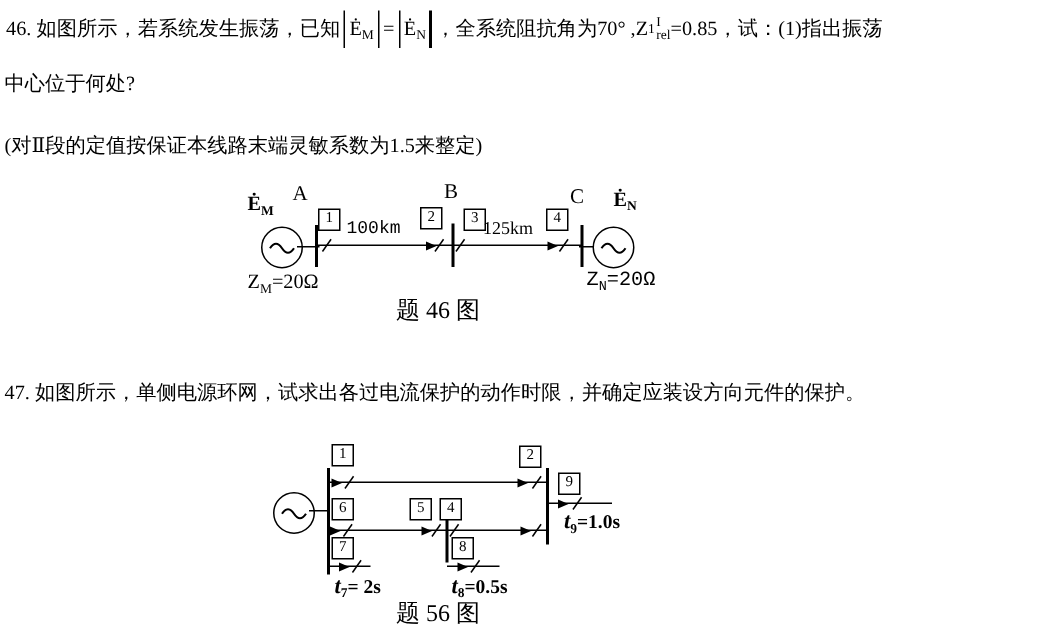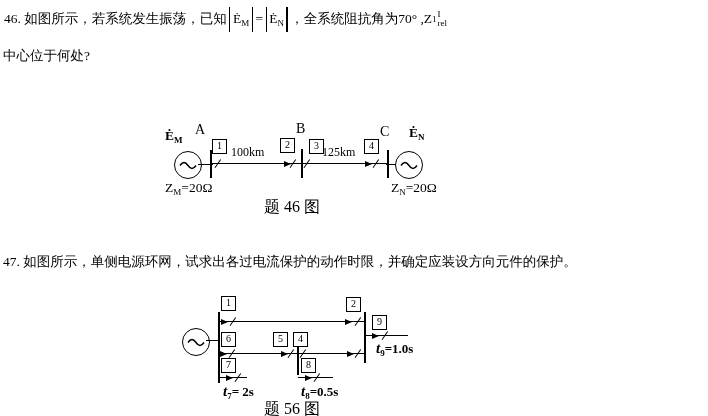--- a/index.html
+++ b/index.html
@@ -32,35 +32,37 @@
 
 <div id="page">
 
   <div class="txt line1">
     <span>46. 如图所示，若系统发生振荡，已知</span>
     <span class="absbar"></span><span><span>Ė</span><span class="sb">M</span></span><span class="absbar"></span>
     <span>=</span>
     <span class="absbar"></span><span><span>Ė</span><span class="sb">N</span></span><span class="absbar"></span>
     <span>，全系统阻抗角为70° ,Z</span><span class="sb">1</span>
     <span class="kstack"><span>I</span><span>rel</span></span>
+    <span>=0.85，试：(1)指出振荡</span>
   </div>
   <div class="txt" style="left:3px;top:47px;">中心位于何处?</div>
+  <div class="txt" style="left:3px;top:88px;">(对Ⅱ段的定值按保证本线路末端灵敏系数为1.5来整定)</div>
 
   <div class="elbl" style="left:165px;top:128px;"><span>Ė</span><span class="sb">M</span></div>
   <div class="buslbl" style="left:195px;top:122px;">A</div>
   <div class="gen" style="left:174px;top:151px;">
     <svg width="18" height="9" viewBox="0 0 18 9">
         <path d="M1 4.5 Q 5 -1.5, 9 4.5 T 17 4.5" fill="none" stroke="#000" stroke-width="1.4"></path>
       </svg>
   </div>
   <div class="hl" style="left:198px;top:163.5px;width:15px;"></div>
   <div class="vl" style="left:210px;top:150px;height:28px;"></div>
   <div class="sl" style="left:213px;top:163px;"></div>
   <div class="pbox" style="left:212px;top:139px;">1</div>
-  <div class="klbl" style="left:231px;top:145px;">100km</div>
+  <div class="klbl" style="left:231px;top:145px;font-family:Liberation Mono, monospace;">100km</div>
   <div class="hl" style="left:211px;top:163px;width:91px;"></div>
   <div class="ar" style="left:284px;top:160.5px;"></div>
   <div class="sl" style="left:288px;top:163px;"></div>
   <div class="vl" style="left:301px;top:149px;height:29px;"></div>
   <div class="pbox" style="left:280px;top:138px;">2</div>
   <div class="buslbl" style="left:296px;top:121px;">B</div>
   <div class="pbox" style="left:309px;top:139px;">3</div>
   <div class="sl" style="left:302px;top:163px;"></div>
   <div class="hl" style="left:302px;top:163px;width:86px;"></div>
   <div class="klbl" style="left:322px;top:145px;">125km</div>
@@ -70,21 +72,21 @@
   <div class="buslbl" style="left:380px;top:124px;">C</div>
   <div class="vl" style="left:387px;top:150px;height:28px;"></div>
   <div class="hl" style="left:386px;top:163.5px;width:11px;"></div>
   <div class="gen" style="left:395px;top:151px;">
     <svg width="18" height="9" viewBox="0 0 18 9">
         <path d="M1 4.5 Q 5 -1.5, 9 4.5 T 17 4.5" fill="none" stroke="#000" stroke-width="1.4"></path>
       </svg>
   </div>
   <div class="elbl" style="left:409px;top:125px;"><span>Ė</span><span class="sb">N</span></div>
   <div class="lbl" style="left:165px;top:180px;"><span>Z</span><span class="sb">M</span><span>=20Ω</span></div>
-  <div class="lbl" style="left:391px;top:180px;"><span>Z</span><span class="sb">N</span><span>=20Ω</span></div>
+  <div class="lbl" style="left:391px;top:180px;font-family:Liberation Mono, monospace;"><span>Z</span><span class="sb">N</span><span>=20Ω</span></div>
   <div class="cap" style="left:264px;top:197px;">题 46 图</div>
 
   <div class="txt" style="left:3px;top:253px;">47. 如图所示，单侧电源环网，试求出各过电流保护的动作时限，并确定应装设方向元件的保护。</div>
 
   <div class="gen" style="left:182px;top:328px;">
     <svg width="18" height="9" viewBox="0 0 18 9">
         <path d="M1 4.5 Q 5 -1.5, 9 4.5 T 17 4.5" fill="none" stroke="#000" stroke-width="1.4"></path>
       </svg>
   </div>
   <div class="hl" style="left:206px;top:340px;width:14px;"></div>

